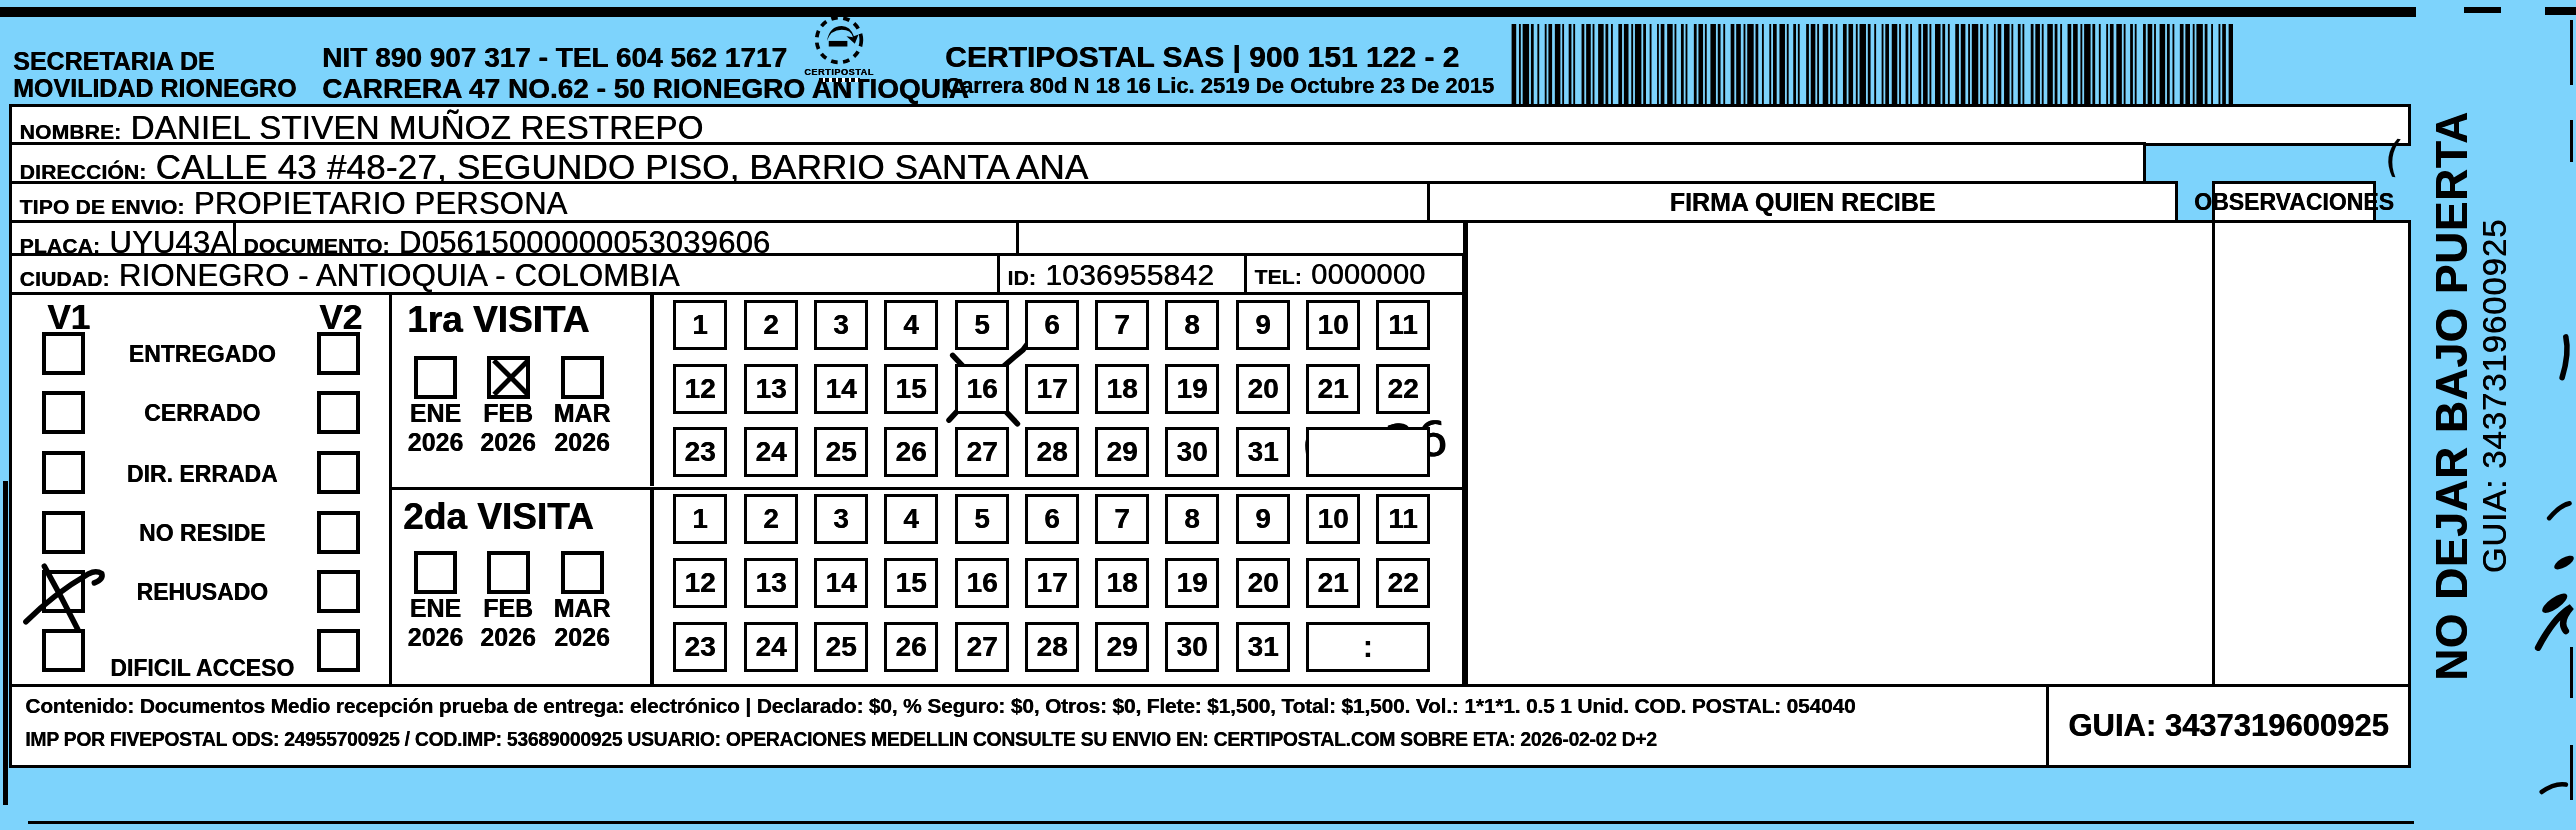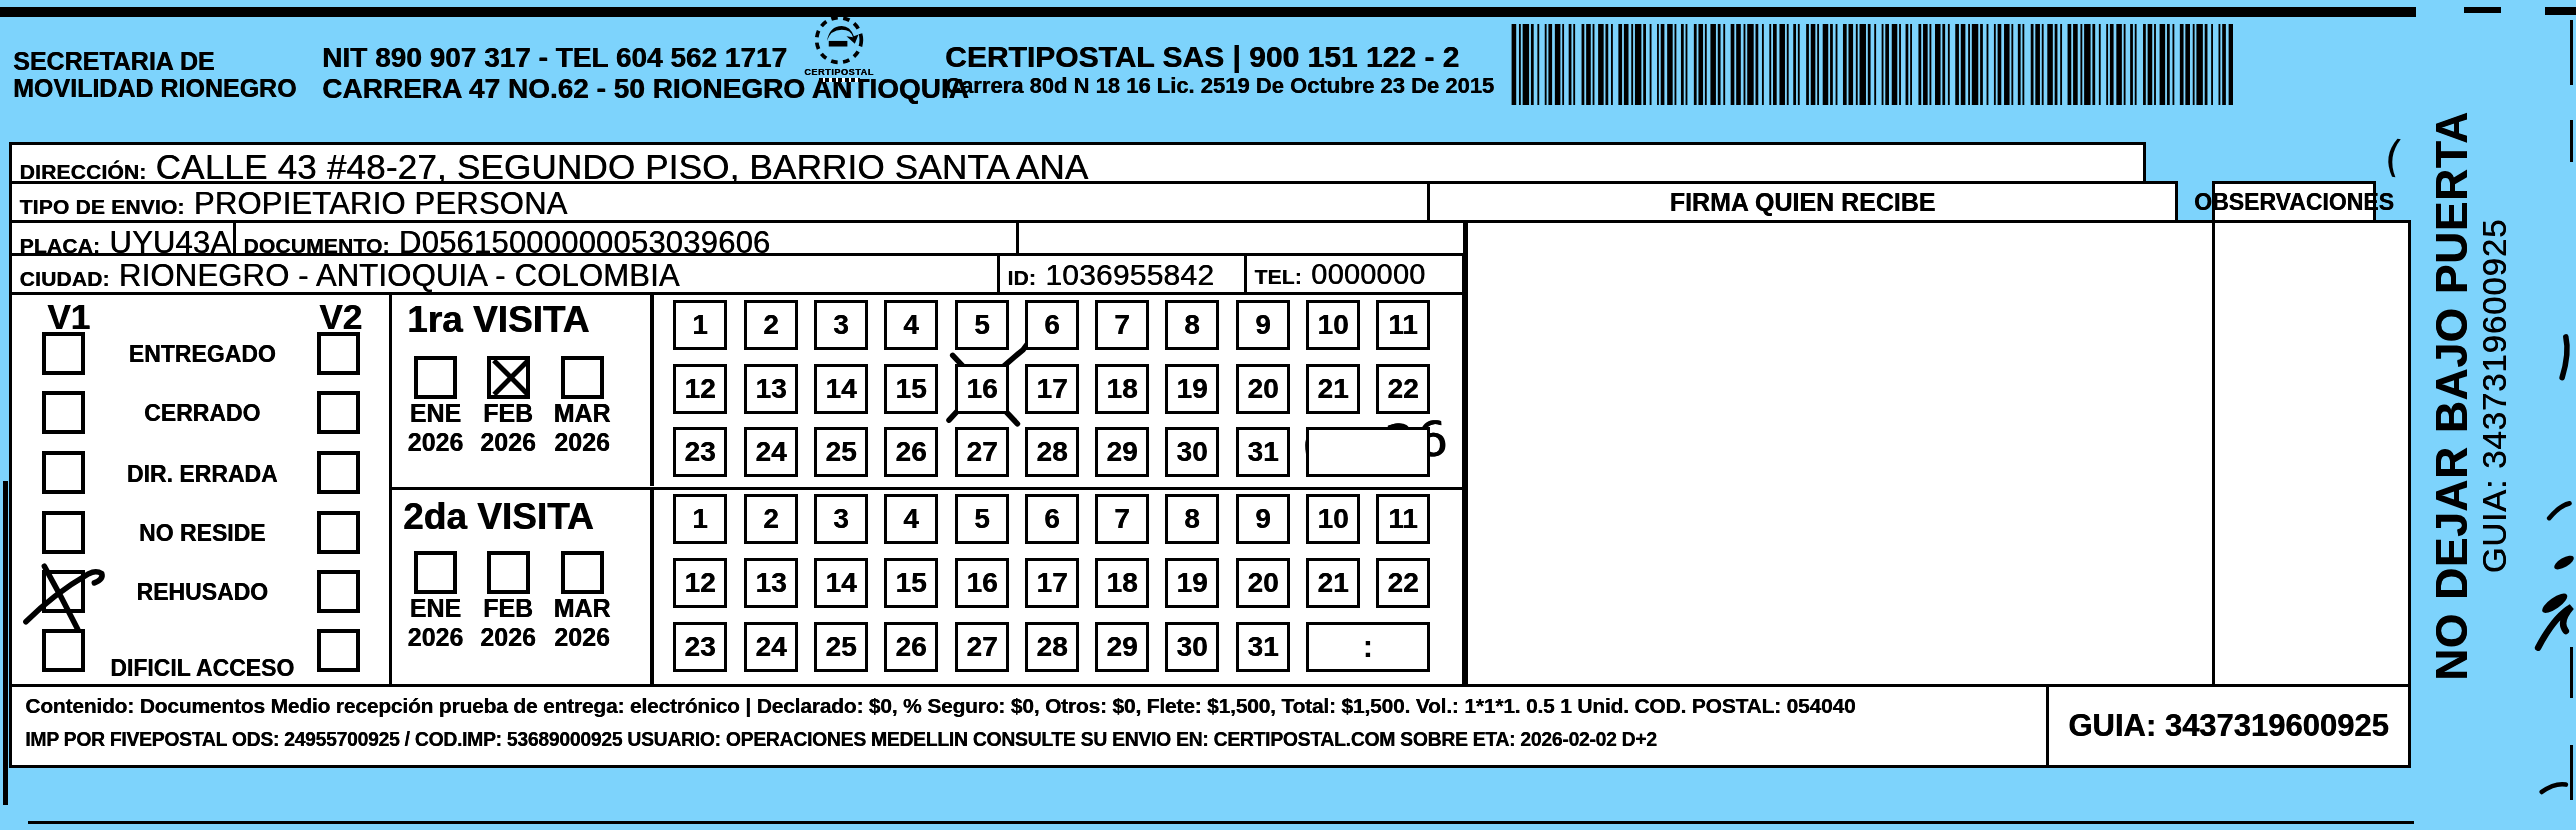--- a/index.html
+++ b/index.html
@@ -188,20 +188,24 @@
       <rect x="732" y="0" width="5" height="88" fill="#000"></rect>
       <rect x="740" y="0" width="2" height="88" fill="#000"></rect>
       <rect x="744" y="0" width="7" height="88" fill="#000"></rect>
       <rect x="753" y="0" width="3" height="88" fill="#000"></rect>
       <rect x="760" y="0" width="2" height="88" fill="#000"></rect>
       <rect x="768" y="0" width="2" height="88" fill="#000"></rect>
       <rect x="772" y="0" width="4" height="88" fill="#000"></rect>
       <rect x="779" y="0" width="6" height="88" fill="#000"></rect>
     </svg>
 
+  <div class="cell row-line" style="left:9.2px;top:104px;width:2402px;height:42px;">
+    <span class="lbl">NOMBRE:</span>
+    <span class="val" style="font-size:33px;">DANIEL STIVEN MUÑOZ RESTREPO</span>
+  </div>
   <div class="cell row-line" style="left:9.2px;top:142px;width:2137px;height:43px;">
     <span class="lbl">DIRECCIÓN:</span>
     <span class="val" style="font-size:35px;">CALLE 43 #48-27, SEGUNDO PISO, BARRIO SANTA ANA</span>
   </div>
 
   <div class="cell row-line" style="left:9.2px;top:181px;width:1460px;height:43px;">
     <span class="lbl">TIPO DE ENVIO:</span>
     <span class="val">PROPIETARIO PERSONA</span>
   </div>
   <div class="cell center" style="left:1427px;top:181px;width:751px;height:43px;">

